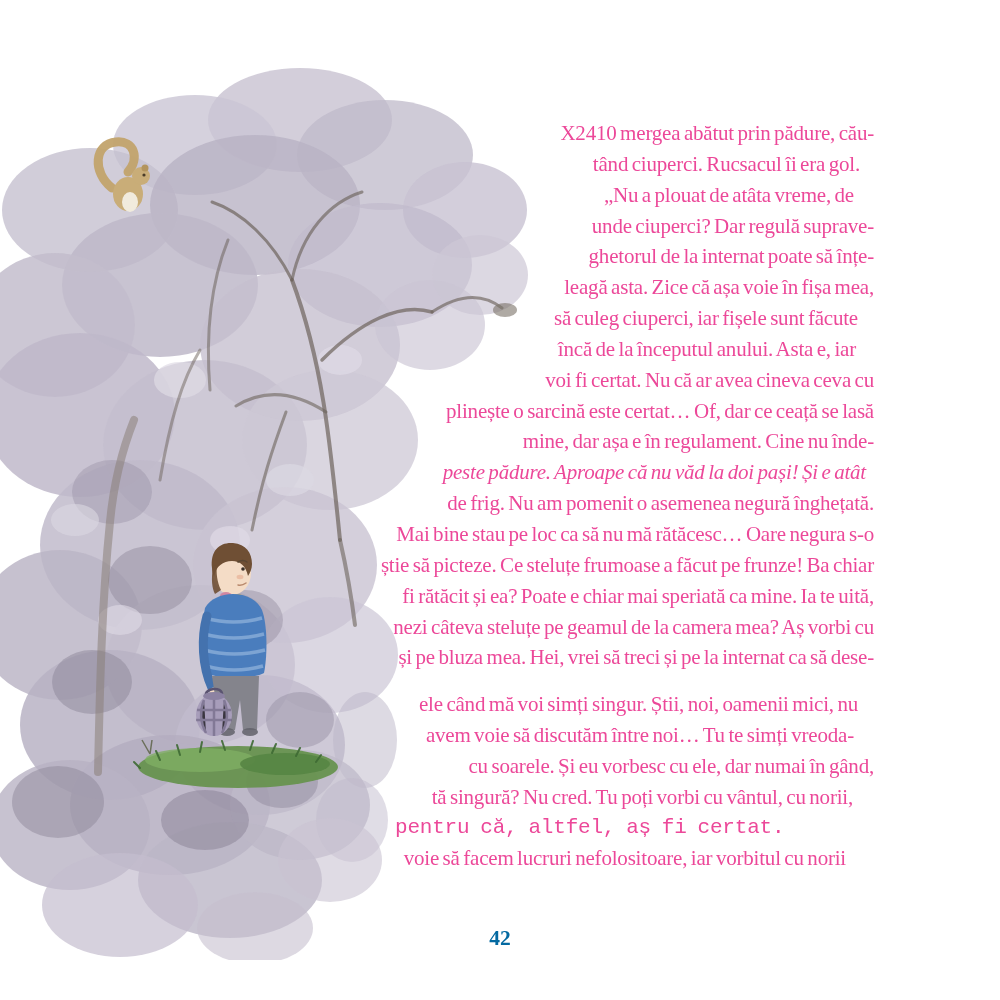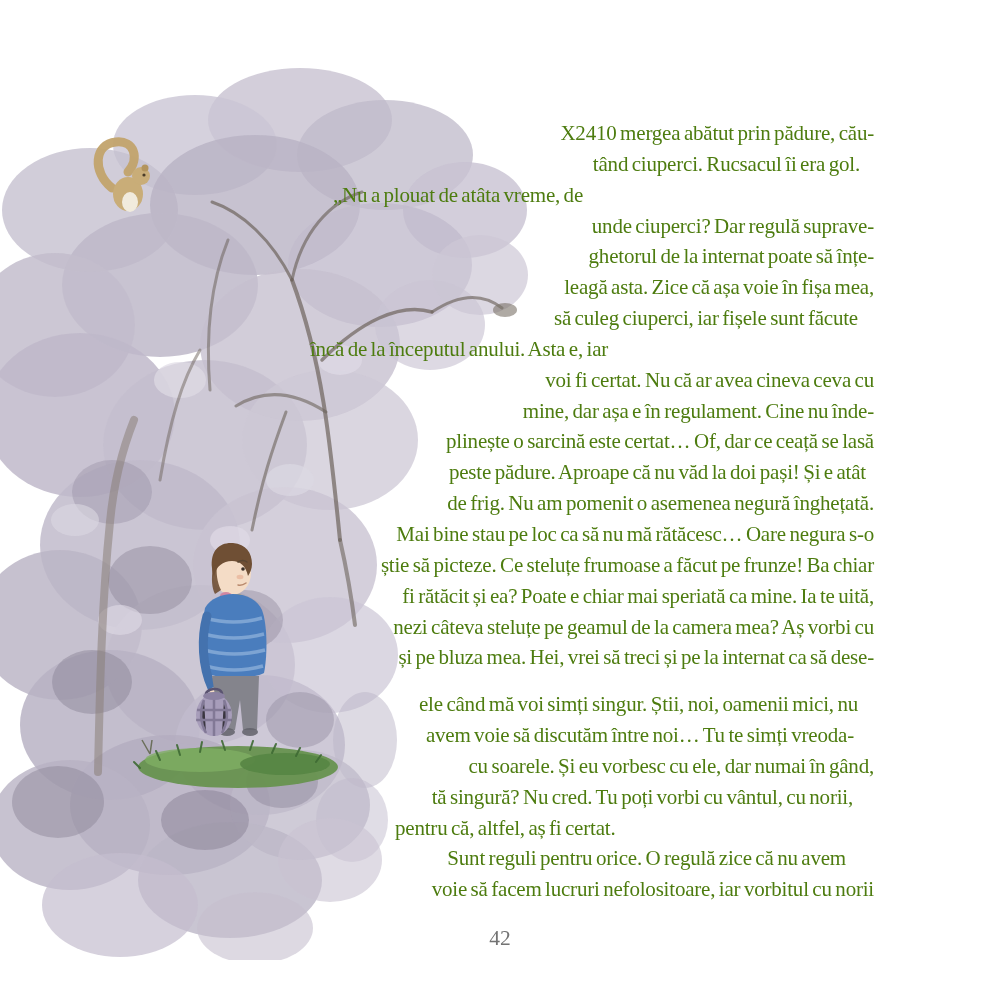--- a/index.html
+++ b/index.html
@@ -3,39 +3,39 @@
 <meta charset="utf-8">
 <style>
   html,body{margin:0;padding:0;background:#ffffff;}
   .page{
     position:relative;width:1000px;height:1000px;background:#ffffff;
     overflow:hidden;font-family:"Liberation Serif","DejaVu Serif",serif;
   }
   .illustration{position:absolute;left:0;top:60px;width:540px;height:900px;}
   .story-text{
     position:absolute;left:62px;top:118px;width:812px;
-    font-size:21px;line-height:30.85px;color:#4d7c0f;
+    font-size:21px;line-height:30.85px;color:#ec4899;
     letter-spacing:-0.2px;word-spacing:-1.5px;
   }
   .story-line{display:block;text-align:right;white-space:nowrap;}
   
   .story-text div:nth-of-type(2){padding-right:14px;}
-  .story-text div:nth-of-type(3){padding-right:20px;text-align:center;}
+  .story-text div:nth-of-type(3){padding-right:20px;}
   .story-text div:nth-of-type(7){padding-right:16px;}
-  .story-text div:nth-of-type(8){padding-right:18px;text-align:center;}
-  .story-text div:nth-of-type(12){padding-right:8px;}
+  .story-text div:nth-of-type(8){padding-right:18px;}
+  .story-text div:nth-of-type(12){padding-right:8px;font-style:italic;}
   .story-text div:nth-of-type(19){padding-right:16px;margin-top:16px;}
   .story-text div:nth-of-type(20){padding-right:20px;}
   .story-text div:nth-of-type(22){padding-right:21px;}
   .story-text div:nth-of-type(24){padding-right:28px;}
   
-  .story-text div:nth-of-type(23){text-align:left;padding-left:333px;}
+  .story-text div:nth-of-type(23){text-align:left;padding-left:333px;font-family:Liberation Mono, monospace;}
   .page-number{
     position:absolute;left:0;top:923px;width:1000px;height:31px;
-    text-align:center;font-size:21.5px;line-height:31px;color:#737373;
+    text-align:center;font-size:21.5px;line-height:31px;color:#0369a1;font-weight:bold;
   }
 </style>
 </head>
 <body>
 
 <div class="page">
 
   <svg class="illustration" viewBox="0 0 540 900" xmlns="http://www.w3.org/2000/svg" aria-hidden="true">
     <defs>
       <filter id="wc" x="-30%" y="-30%" width="160%" height="160%">
@@ -183,32 +183,31 @@
 
   <div class="story-line">X2410 mergea abătut prin pădure, cău-</div>
       <div class="story-line">tând ciuperci. Rucsacul îi era gol.</div>
       <div class="story-line">„Nu a plouat de atâta vreme, de</div>
       <div class="story-line">unde ciuperci? Dar regulă suprave-</div>
       <div class="story-line">ghetorul de la internat poate să înțe-</div>
       <div class="story-line">leagă asta. Zice că așa voie în fișa mea,</div>
       <div class="story-line">să culeg ciuperci, iar fișele sunt făcute</div>
       <div class="story-line">încă de la începutul anului. Asta e, iar</div>
       <div class="story-line">voi fi certat. Nu că ar avea cineva ceva cu</div>
+      <div class="story-line">plinește o sarcină este certat… Of, dar ce ceață se lasă</div>
       <div class="story-line">mine, dar așa e în regulament. Cine nu înde-</div>
-      <div class="story-line">plinește o sarcină este certat… Of, dar ce ceață se lasă</div>
       <div class="story-line">peste pădure. Aproape că nu văd la doi pași! Și e atât</div>
       <div class="story-line">de frig. Nu am pomenit o asemenea negură înghețată.</div>
       <div class="story-line">Mai bine stau pe loc ca să nu mă rătăcesc… Oare negura s-o</div>
       <div class="story-line">știe să picteze. Ce steluțe frumoase a făcut pe frunze! Ba chiar</div>
       <div class="story-line">fi rătăcit și ea? Poate e chiar mai speriată ca mine. Ia te uită,</div>
       <div class="story-line">nezi câteva steluțe pe geamul de la camera mea? Aș vorbi cu</div>
       <div class="story-line">și pe bluza mea. Hei, vrei să treci și pe la internat ca să dese-</div>
       <div class="story-line">ele când mă voi simți singur. Știi, noi, oamenii mici, nu</div>
       <div class="story-line">avem voie să discutăm între noi… Tu te simți vreoda-</div>
       <div class="story-line">cu soarele. Și eu vorbesc cu ele, dar numai în gând,</div>
       <div class="story-line">tă singură? Nu cred. Tu poți vorbi cu vântul, cu norii,</div>
       <div class="story-line">pentru că, altfel, aș fi certat.</div>
-      <div class="story-line">Sunt reguli pentru orice. O regulă zice că nu avem</div>
       <div class="story-line">voie să facem lucruri nefolositoare, iar vorbitul cu norii</div>
     </div>
 
   <div class="page-number">42</div>
 </div>
 
 </body></html>

